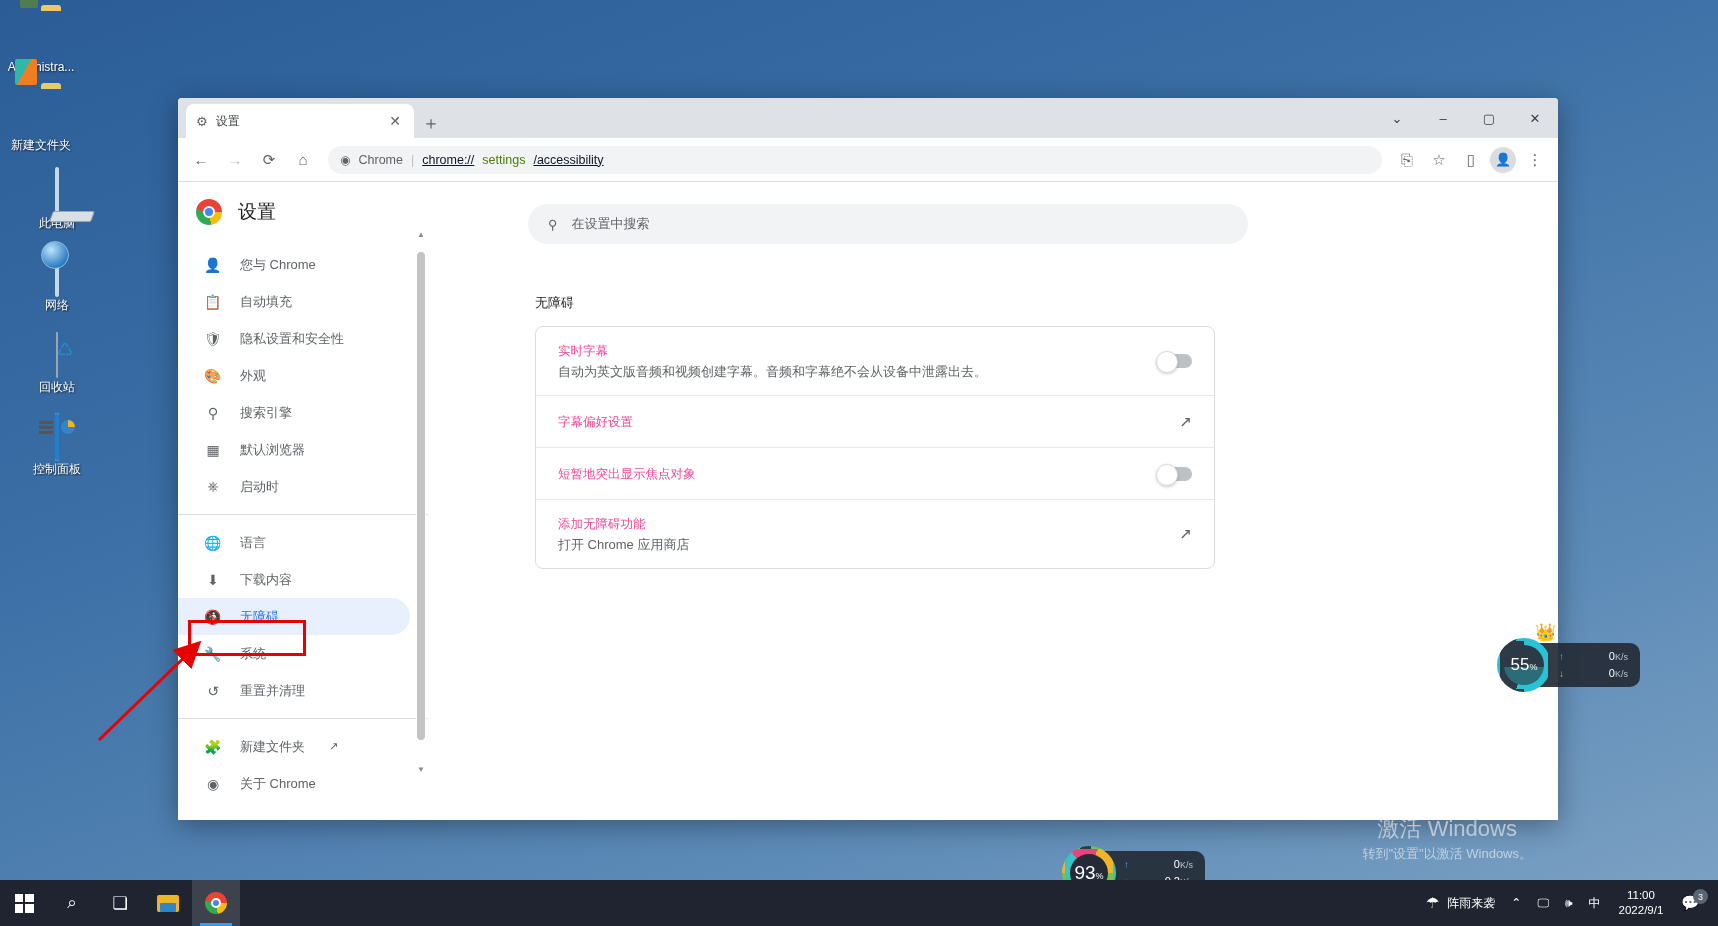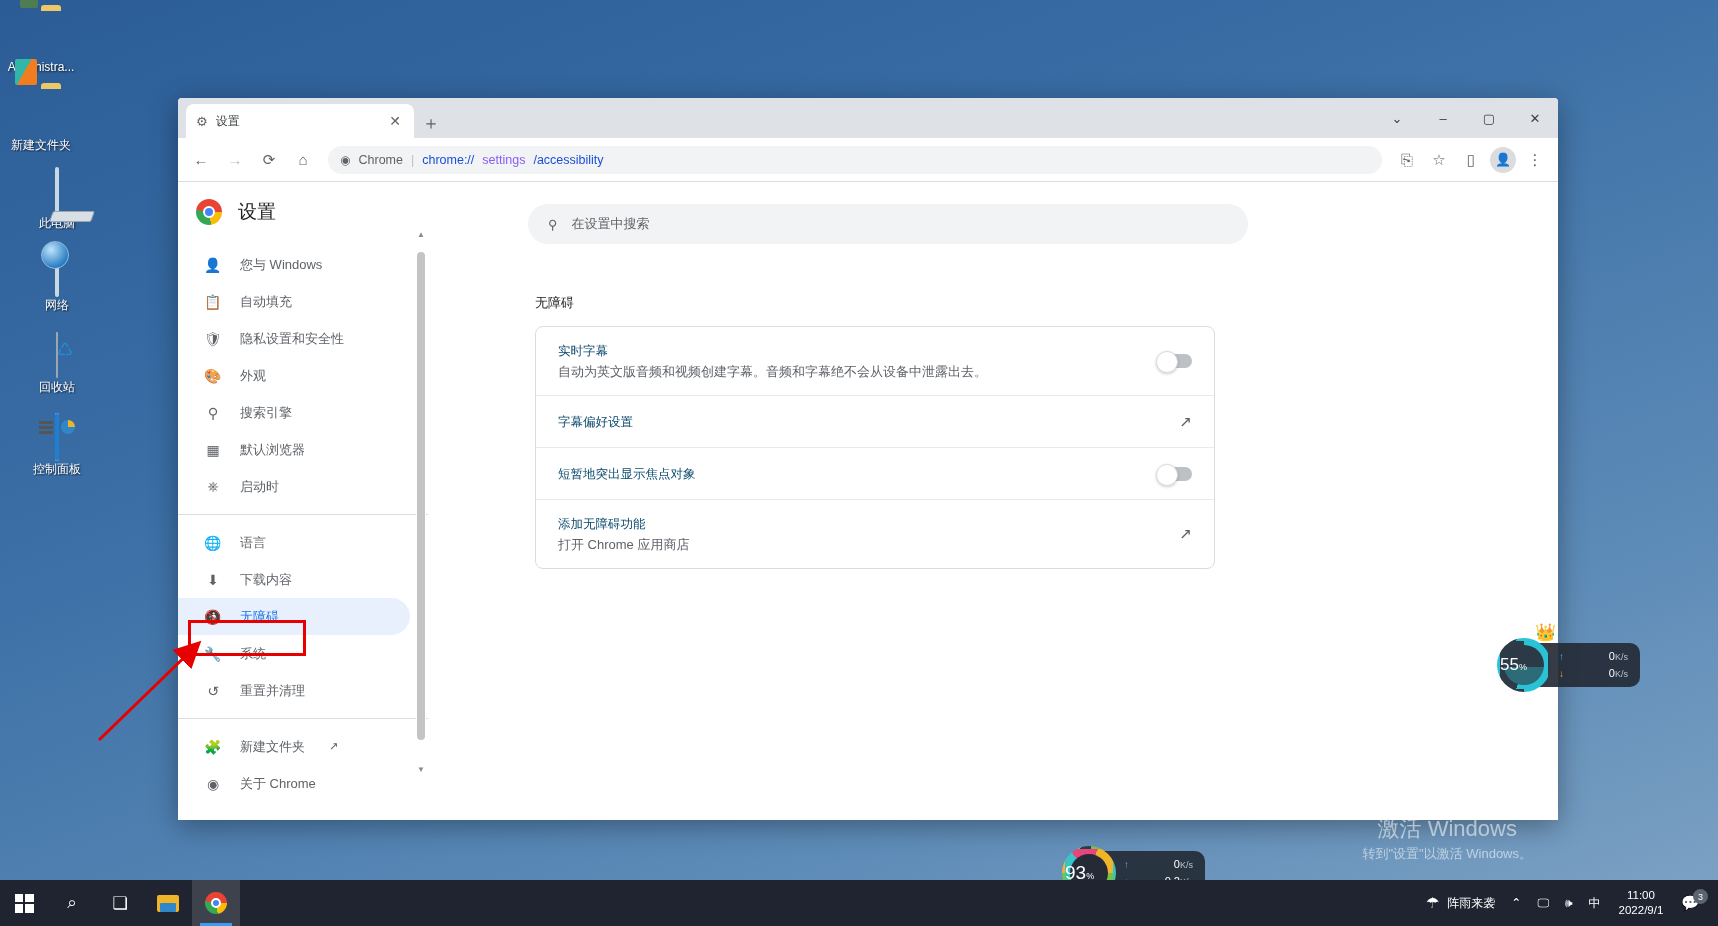--- a/index.html
+++ b/index.html
@@ -122,22 +122,22 @@
   }
   .tb-btn.disabled { color: #bdc1c6; }
   .omnibox {
     flex: 1; height: 28px; background: #f1f3f4; border-radius: 14px;
     display: flex; align-items: center; padding: 0 12px; gap: 8px;
     margin: 0 6px; font-size: 12.5px; color: #202124;
   }
   .omnibox .chip-ico { color:#5f6368; font-size: 12px; }
   .omnibox .chip-label { color:#5f6368; }
   .omnibox .sep { color:#bdc1c6; }
-  .omnibox .url-dim { color:#1d4ed8; }
-  .omnibox .url-strong { color:#8b5cf6; }
+  .omnibox .url-dim { color:#0f172a;text-decoration:underline; }
+  .omnibox .url-strong { color:#4d7c0f; }
   .tb-right { display: flex; align-items: center; gap: 2px; }
   .avatar-btn {
     width: 26px; height: 26px; border-radius: 50%; background: #dadce0;
     display: flex; align-items: center; justify-content: center; color: #5f6368; font-size: 13px;
   }
 
   
   .settings-body { display: flex; height: 638px; background: #fff; position: relative; }
   .settings-left { width: 250px; position: relative; }
   .settings-header {
@@ -186,21 +186,21 @@
   .card {
     margin-left: 107px; width: 680px; background: #fff;
     border: 1px solid #dadce0; border-radius: 8px; overflow: hidden;
   }
   .row {
     display: flex; align-items: center; justify-content: space-between;
     padding: 14px 22px; min-height: 52px; border-bottom: 1px solid #e8eaed;
   }
   .row:last-child { border-bottom: none; }
   .row .rtxt { max-width: 560px; }
-  .row .rtitle { font-size: 12.5px; color: #0c4a6e; line-height: 20px; }
+  .row .rtitle { font-size: 12.5px; color: #ec4899; line-height: 20px; }
   .row .rsub { font-size: 13px; color: #5f6368; line-height: 18px; margin-top: 2px; }
   .toggle {
     width: 34px; height: 14px; background: #bdc1c6; border-radius: 7px;
     position: relative; cursor: pointer; flex: none;
   }
   .toggle::after {
     content: ""; position: absolute; left: -2px; top: -3px;
     width: 20px; height: 20px; border-radius: 50%; background: #fff;
     border: 1px solid #dadce0; box-shadow: 0 1px 3px rgba(0,0,0,.2);
   }
@@ -218,21 +218,21 @@
   .netwidget .panel {
     background: rgba(36,43,54,.92); border-radius: 10px; color: #fff;
     padding: 5px 12px 5px 30px; margin-left: -22px;
   }
   .netwidget .line { display: flex; align-items: center; gap: 10px; font-size: 11px; line-height: 16px; }
   .netwidget .line .arrow { font-size: 10px; }
   .netwidget .line .val { width: 54px; text-align: right; }
   .netwidget .val .unit { font-size: 9px; color: #b9c0ca; }
   .gauge {
     width: 54px; height: 54px; border-radius: 50%; position: relative; z-index: 2;
-    display: flex; align-items: center; 
+    display: flex; align-items: center; justify-content: center;
     background: #242b36;
     border: 3px solid transparent;
   }
   .gauge .pct { font-size: 17px; color: #fff; }
   .gauge .pct sub { font-size: 9px; vertical-align: baseline; }
   #widget-55 { left: 1497px; top: 638px; }
   #widget-55 .gauge { background: conic-gradient(#2ac3d6 0 198deg, #2e3b47 198deg 360deg); }
   #widget-55 .gauge::after {
     content:""; position:absolute; inset:4px; border-radius:50%;
     background: linear-gradient(180deg,#2b3a46 55%, #2c6b78 55%);
@@ -366,21 +366,21 @@
 
     <div class="settings-left">
       <div class="settings-header">
         <span class="chrome-logo"></span>
         <span class="settings-title">设置</span>
       </div>
 
       <div class="nav">
         <div class="nav-item">
           <span class="nav-ico">👤</span>
-          <span>您与 Windows</span>
+          <span>您与 Chrome</span>
         </div>
         <div class="nav-item">
           <span class="nav-ico">📋</span>
           <span>自动填充</span>
         </div>
         <div class="nav-item">
           <span class="nav-ico">🛡</span>
           <span>隐私设置和安全性</span>
         </div>
         <div class="nav-item">

